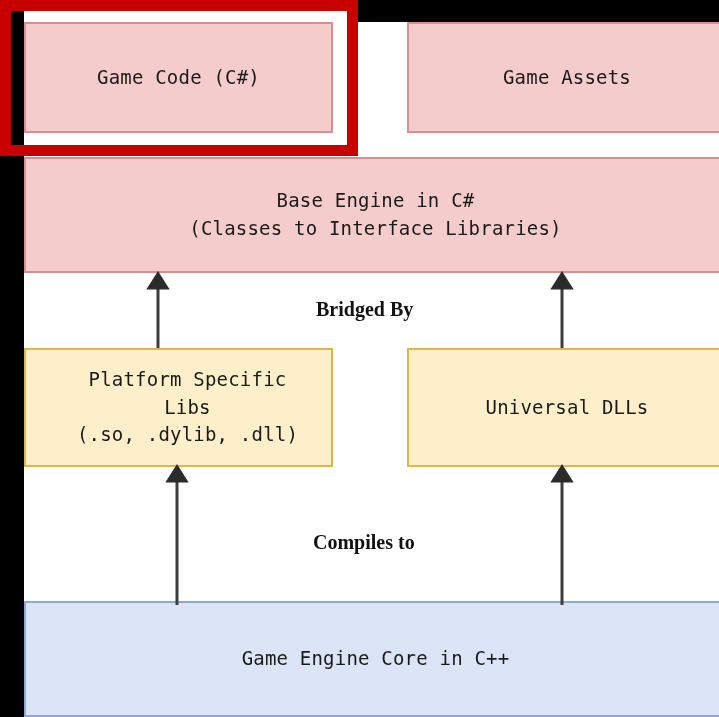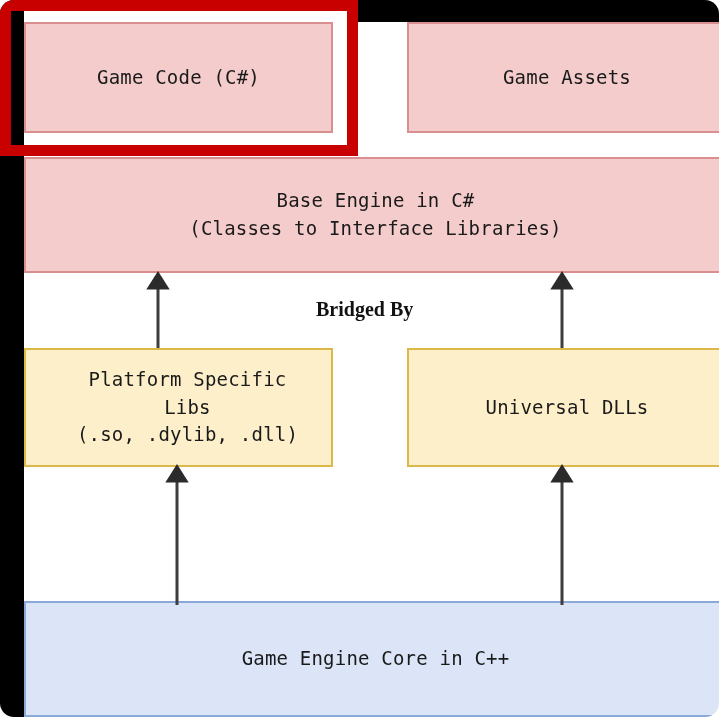--- a/index.html
+++ b/index.html
@@ -7,21 +7,20 @@
     padding: 0;
     background: #ffffff;
   }
   #canvas {
     position: relative;
     width: 719px;
     height: 717px;
     background: #ffffff;
     overflow: hidden;
     font-family: "DejaVu Sans Mono", "Liberation Mono", monospace;
-    border-radius: 14px;
   }
   
   .gutter-left {
     position: absolute;
     left: 0;
     top: 0;
     width: 24px;
     height: 717px;
     background: #000000;
   }
@@ -137,16 +136,17 @@
   <div class="node yellow" id="node-platform-libs" style="background: rgb(252, 239, 202); border-color: rgb(220, 183, 74); padding-left: 18px;">Platform Specific
 Libs
 (.so, .dylib, .dll)</div>
 
   <div class="node yellow" id="node-universal-dlls" style="background: rgb(252, 239, 202); border-color: rgb(220, 183, 74);">Universal DLLs</div>
 
   <div class="node blue" id="node-engine-core" style="background: rgb(219, 229, 247); border-color: rgb(138, 168, 216);">Game Engine Core in C++</div>
 
   <div class="edge-label" id="label-bridged-by">Bridged By</div>
 
+  <div class="edge-label" id="label-compiles-to">Compiles to</div>
 
   <div class="highlight-box" style="border-color: rgb(200, 0, 0);"></div>
 
 </div>
 
 </body></html>

